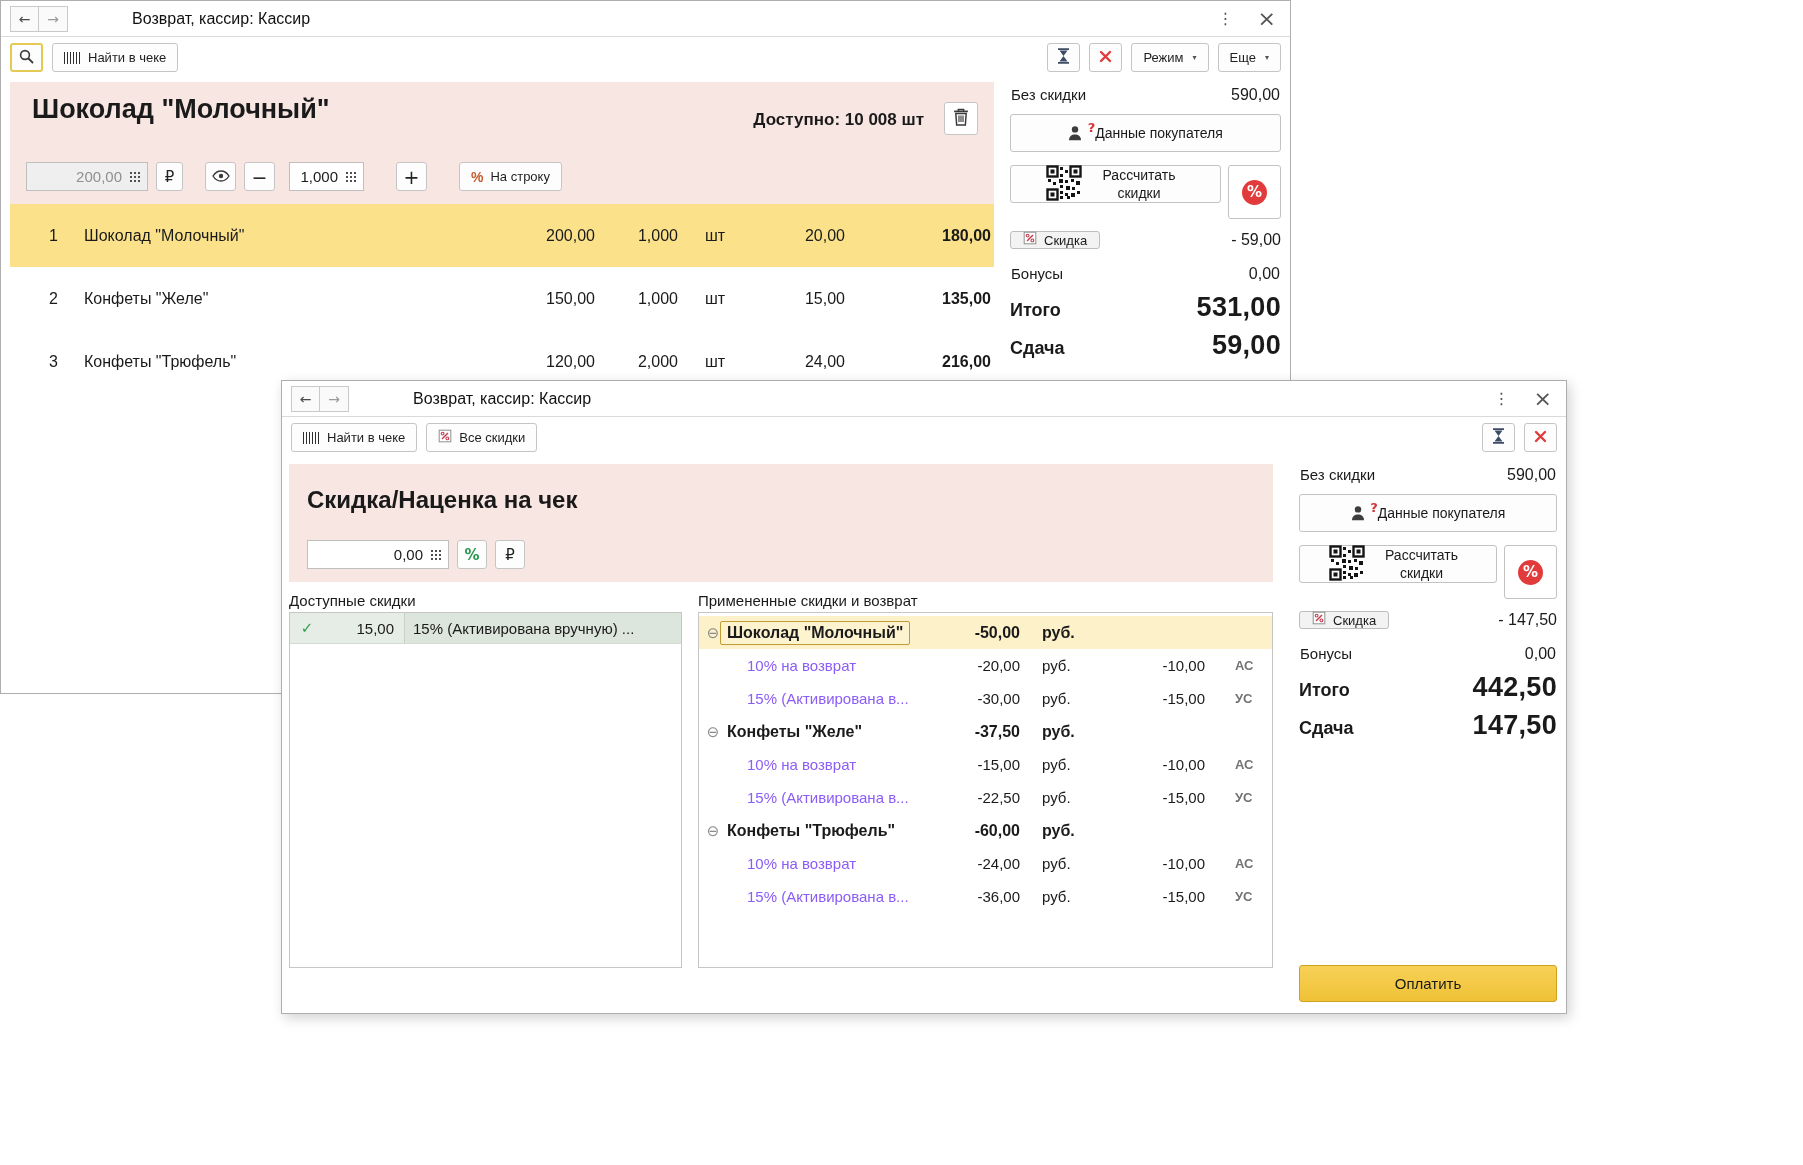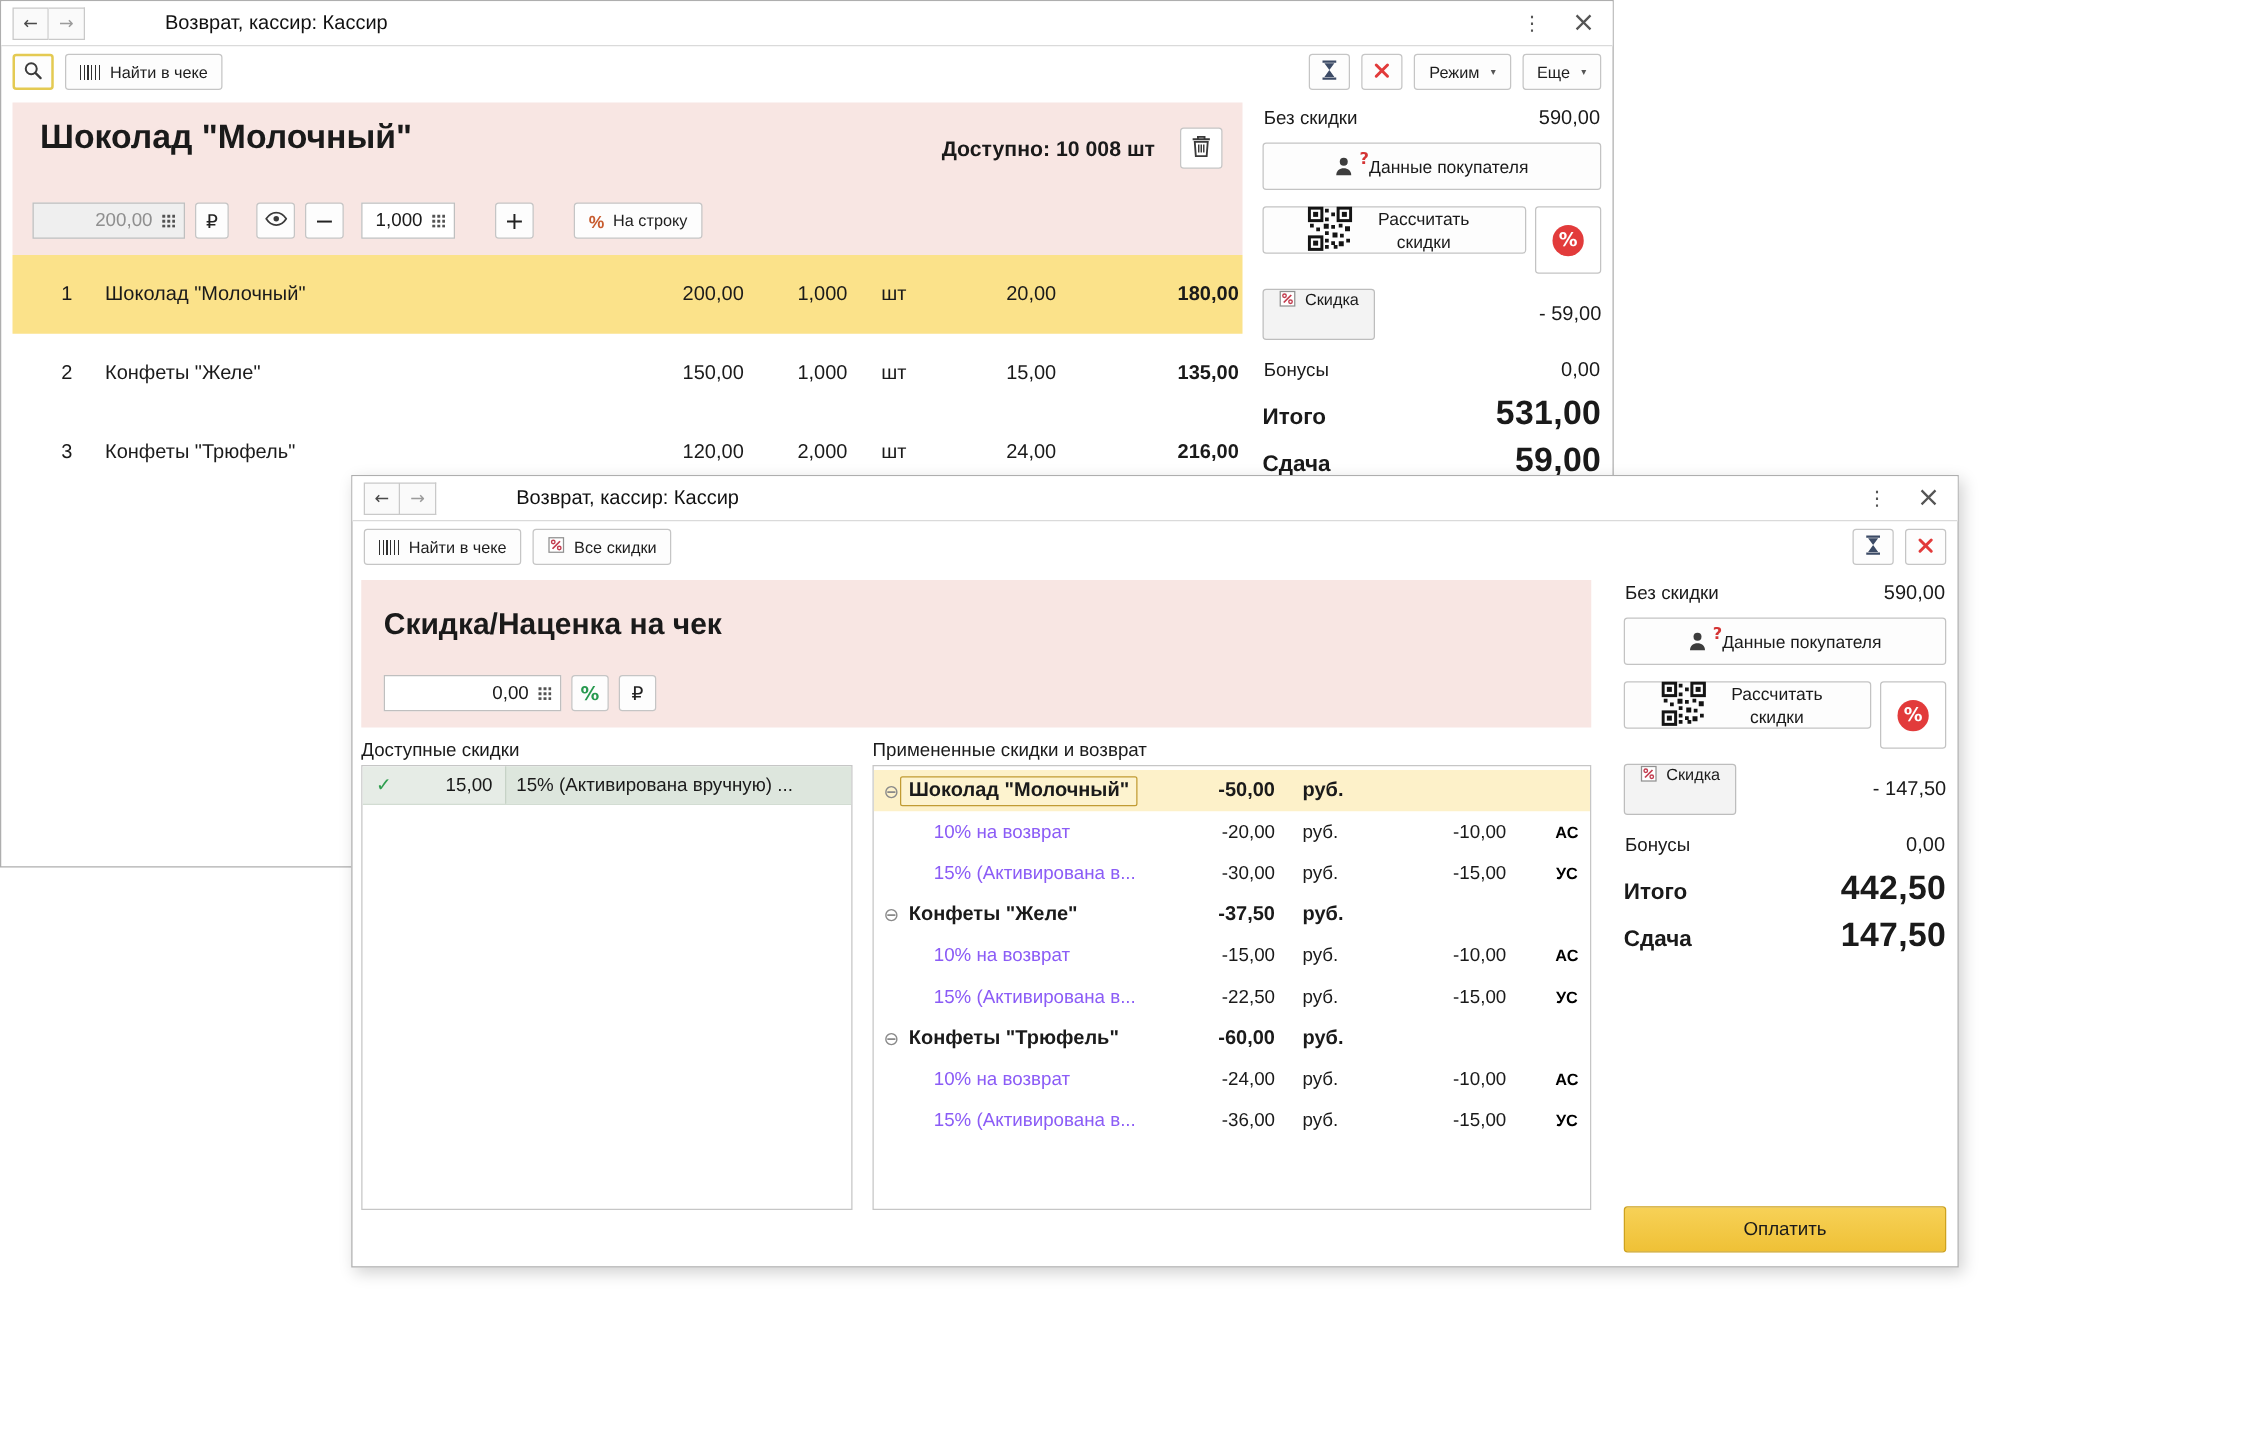--- a/index.html
+++ b/index.html
@@ -59,21 +59,21 @@
   .kv .v { font-size:16px; }
   .cust-btn { width:100%; height:38px; margin-top:8px; background:#fdfdfd; border:1px solid #c3c3c3; border-radius:3px; display:flex; align-items:center; justify-content:center; gap:10px; font-size:14px; }
   .person-wrap { position:relative; display:inline-flex; }
   .person-q { position:absolute; top:-5px; right:-10px; color:#d43434; font-weight:bold; font-size:13px; }
   .calc-row { display:flex; gap:7px; margin-top:13px; }
   .calc-btn { flex:1; height:38px; display:flex; align-items:center; justify-content:center; gap:11px; background:#fdfdfd; border:1px solid #c3c3c3; border-radius:3px; font-size:14px; }
   .calc-btn .txt { width:92px; text-align:center; line-height:1.3; }
   .pctbig-btn { width:53px; height:54px; background:#fff; border:1px solid #c3c3c3; border-radius:3px; display:flex; align-items:center; justify-content:center; }
   .pct-circle { width:25px; height:25px; border-radius:50%; background:#e23b3b; color:#fff; font-weight:bold; font-size:15px; display:flex; align-items:center; justify-content:center; }
   .disc-row { display:flex; justify-content:space-between; align-items:center; margin-top:12px; }
-  .disc-btn { height:41px; padding:0 12px; display:inline-flex; align-items:flex-start; gap:7px; background:#f3f3f3; border:1px solid #bdbdbd; border-radius:3px; font-size:13px; }
+  .disc-btn { height:18px; padding:0 12px; display:inline-flex; align-items:flex-end; gap:7px; background:#f3f3f3; border:1px solid #bdbdbd; border-radius:3px; font-size:13px; }
   .v16 { font-size:16px; }
   .mt14 { margin-top:14px; }
   .big-row { display:flex; justify-content:space-between; align-items:baseline; margin-top:7px; }
   .big-row .lbl { font-size:18px; font-weight:bold; }
   .big-row .val { font-size:27px; font-weight:bold; letter-spacing:.3px; }
 
   .w2body { display:flex; height:558px; }
   .w2left { width:1001px; padding-left:7px; }
   .ppanel2 { background:#f8e6e3; height:118px; margin-top:8px; width:984px; position:relative; padding:22px 0 0 18px; }
   .ppanel2 .h2 { font-size:24px; font-weight:bold; }
@@ -88,21 +88,21 @@
   .av-check { display:flex; align-items:center; justify-content:center; color:#2f9e4f; font-weight:bold; font-size:15px; }
   .av-val { display:flex; align-items:center; justify-content:flex-end; padding-right:10px; }
   .av-desc { display:flex; align-items:center; padding-left:8px; border-left:1px solid #c6d2c6; background:#dde6dd; white-space:nowrap; overflow:hidden; }
   .prow { display:grid; grid-template-columns:28px 218px 75px 82px 103px 1fr; align-items:center; height:33px; font-size:15px; }
   .prow .gi { text-align:center; color:#8a8a8a; font-size:15px; }
   .g-name { font-weight:bold; font-size:16px; white-space:nowrap; }
   .amt { text-align:right; }
   .cur { padding-left:22px; }
   .prow.g .amt,.prow.g .cur { font-weight:bold; font-size:16px; }
   .pct { text-align:right; }
-  .tag { padding-left:30px; color:#000000; font-weight:bold; font-size:13px;text-align:center; }
+  .tag { padding-left:30px; color:#737373; font-weight:bold; font-size:13px; }
   .i-name { padding-left:20px; color:#8b5cf6; white-space:nowrap; overflow:hidden; }
   .prow.hl { background:#fdf1c9; }
   .focus-box { display:inline-block; border:1px solid #c19b33; border-radius:2px; padding:2px 6px; margin-left:-7px; background:#fdf3cf; }
   .side2 { flex:1; padding:8px 9px 0 16px; position:relative; font-size:15px; }
   .pay-btn { position:absolute; left:16px; right:9px; bottom:12px; height:37px; background:linear-gradient(#f7d157,#efc136); border:1px solid #cda21f; border-radius:3px; font-size:15px; color:#1a1a1a; }
 </style>
 </head>
 <body>
 
 <div class="window" id="w1">

